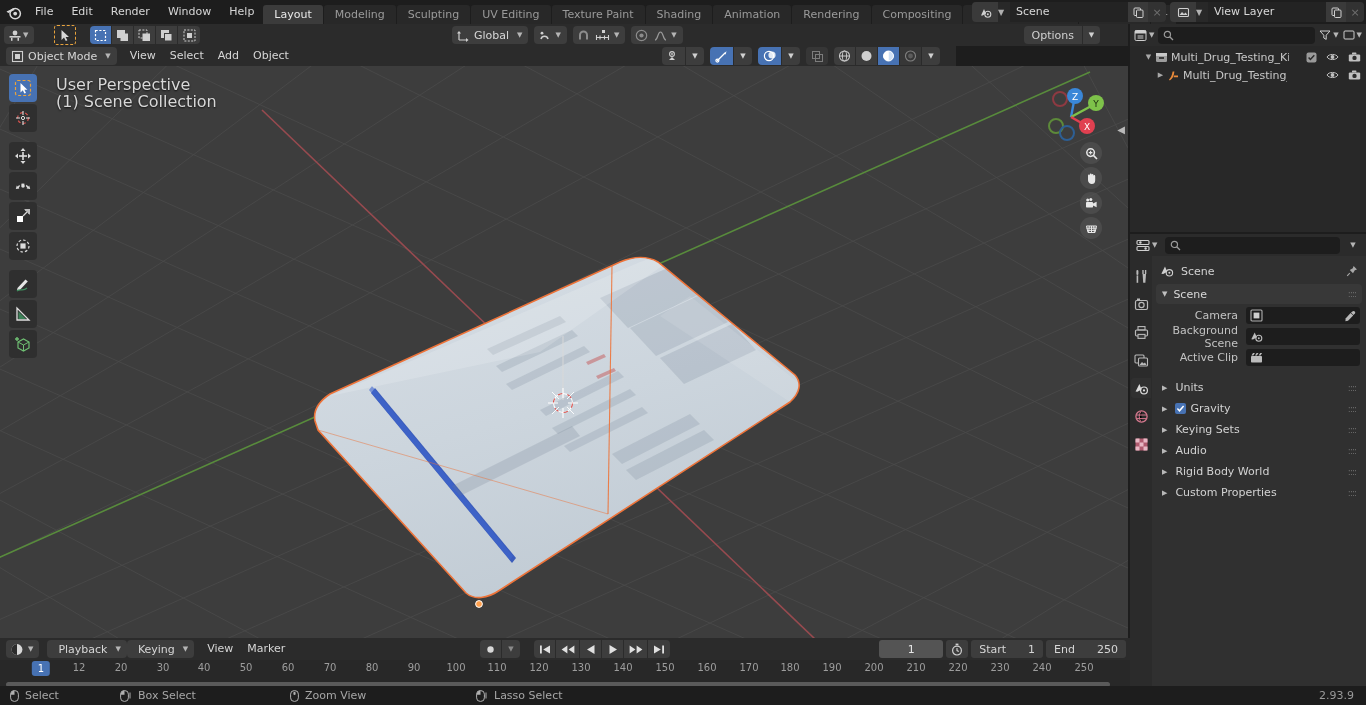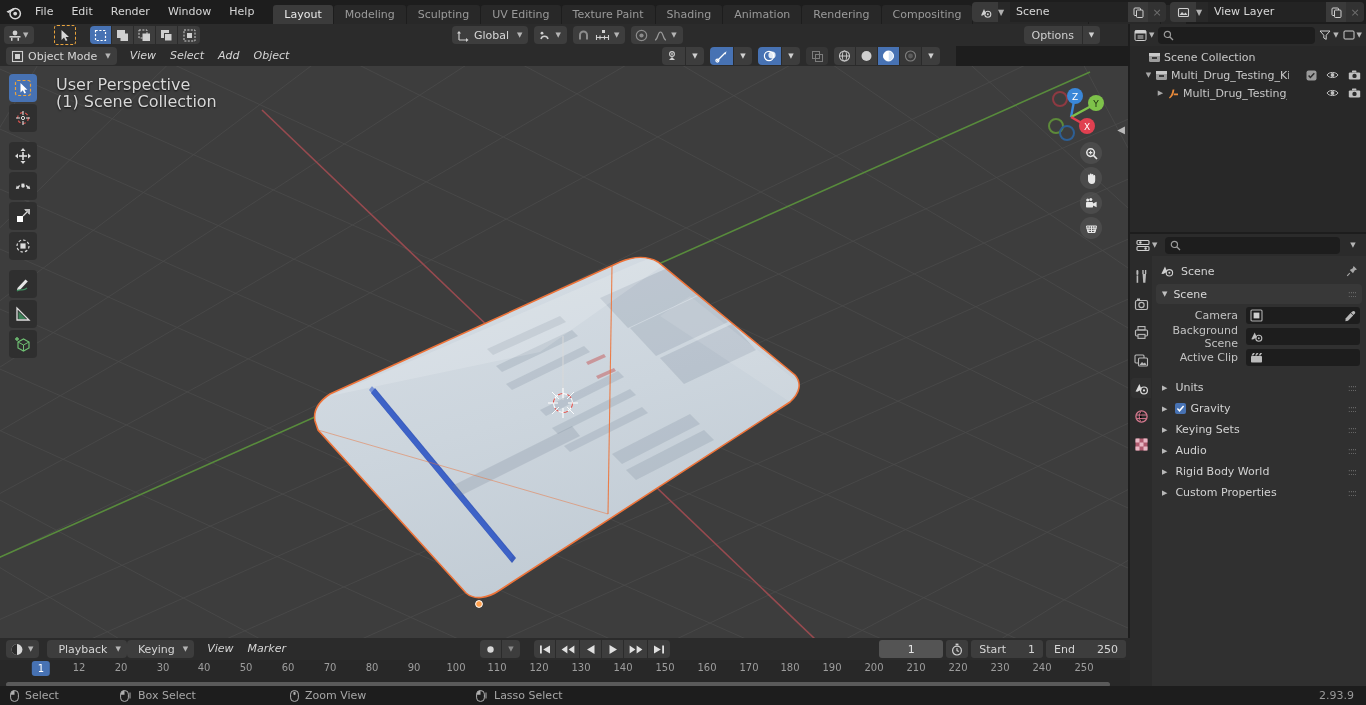--- a/index.html
+++ b/index.html
@@ -6,21 +6,21 @@
   html,body { width:1366px; height:705px; overflow:hidden; background:#1d1d1d;
               font-family:"DejaVu Sans", sans-serif; font-size:11px; color:#e0e0e0; }
   .app { position:relative; width:1366px; height:705px; }
 
   
   .topbar { position:absolute; left:0; top:0; width:1366px; height:24px;
             background:#1d1d1d; display:flex; align-items:center; }
   .blender-logo { width:26px; height:24px; display:flex; align-items:center; justify-content:center; }
   .menu { display:flex; align-items:center; height:24px; }
   .menu-item { padding:0 9px; line-height:24px; color:#d6d6d6; font-size:11px; white-space:nowrap; }
-  .wstabs { display:flex; align-items:flex-end; height:24px; margin-left:10px;text-align:right; }
+  .wstabs { display:flex; align-items:flex-end; height:24px; margin-left:0;text-align:right; }
   .wstab { padding:0 11px; height:19px; line-height:19px; font-size:11px; color:#9a9a9a;
            border-radius:3px 3px 0 0; white-space:nowrap; background:#282828; margin-right:1px;}
   .wstab.active { background:#3b3b3b; color:#e8e8e8; }
   .wstab.plus { background:#282828; color:#8b8b8b; padding:0 8px; }
   .topbar-right { position:absolute; right:2px; top:2px; height:20px; display:flex; align-items:center; gap:4px; }
   .idblock { display:flex; align-items:center; height:20px; background:#282828; border-radius:4px; overflow:hidden; }
   .idblock .ic { width:26px; height:20px; display:flex; align-items:center; justify-content:center; background:#3a3a3a; }
   .idblock .chev { width:12px; height:20px; display:flex; align-items:center; color:#b0b0b0; font-size:8px;}
   .idblock .nm { min-width:118px; height:20px; line-height:20px; padding:0 6px; background:#232323; color:#d8d8d8; font-size:11px;}
   .idblock .btn2 { width:20px; height:20px; display:flex; align-items:center; justify-content:center; background:#3a3a3a; }
@@ -34,21 +34,21 @@
   .hbtn { height:18px; min-width:18px; display:flex; align-items:center; justify-content:center;
           background:#3d3d3d; color:#d0d0d0; font-size:11px; padding:0 4px; }
   .grp { display:flex; align-items:center; border-radius:4px; overflow:hidden; margin-right:6px; }
   .grp > * { border-right:1px solid #2b2b2b; }
   .grp > *:last-child { border-right:none; }
   .hsel { background:#4772b3 !important; }
   .dd { display:flex; align-items:center; height:18px; background:#3d3d3d; border-radius:4px;
         padding:0 4px 0 4px; margin-right:6px; color:#d6d6d6; font-size:11px; }
   .dd .lbl { padding:0 8px 0 4px; }
   .dd .cv { font-size:7px; color:#b5b5b5; padding-right:2px;}
-  .txtbtn { padding:0 7px; height:18px; line-height:18px; color:#d6d6d6; font-size:11px; border-radius:3px;font-style:italic;}
+  .txtbtn { padding:0 7px; height:18px; line-height:18px; color:#d6d6d6; font-size:11px; border-radius:3px;}
 
   
   .viewport { position:absolute; left:0; top:66px; width:1128px; height:572px;
               background:#3d3d3d; overflow:hidden; }
   .vp-text { position:absolute; left:56px; top:10px; font-size:16px; color:#d8d8d8;
              text-shadow:0 1px 2px rgba(0,0,0,.8); line-height:17px; }
 
   
   .tools { position:absolute; left:9px; top:8px; width:28px;
            display:flex; flex-direction:column; gap:2px; z-index:6;}
@@ -638,30 +638,20 @@
       </div>
       <div style="display:flex;align-items:center;gap:2px">
         <svg width="12" height="12" viewBox="0 0 12 12">
             <rect x="1" y="2" width="10" height="8" rx="1" fill="none" stroke="#cfcfcf" stroke-width="1"></rect>
           </svg>
         <span style="font-size:7px;color:#b5b5b5">▼</span>
       </div>
     </div>
 
     <div style="padding-top:2px;">
-      <div class="ol-row" style="padding-left:18px">
-        <span style="display:inline-flex">
-          <svg width="13" height="13" viewBox="0 0 13 13">
-              <rect x="1" y="2" width="11" height="9" rx="1.2" fill="#9c9c9c"></rect>
-              <rect x="1" y="2" width="11" height="3" fill="#c8c8c8"></rect>
-              <rect x="4" y="6" width="5" height="2" fill="#3a3a3a"></rect>
-            </svg>
-        </span>
-        <span class="nm">Scene Collection</span>
-      </div>
 
       <div class="ol-row" style="padding-left:12px">
         <span class="tw">▼</span>
         <span style="display:inline-flex">
           <svg width="13" height="13" viewBox="0 0 13 13">
               <rect x="1" y="2" width="11" height="9" rx="1.2" fill="#9c9c9c"></rect>
               <rect x="1" y="2" width="11" height="3" fill="#c8c8c8"></rect>
               <rect x="4" y="6" width="5" height="2" fill="#3a3a3a"></rect>
             </svg>
         </span>

